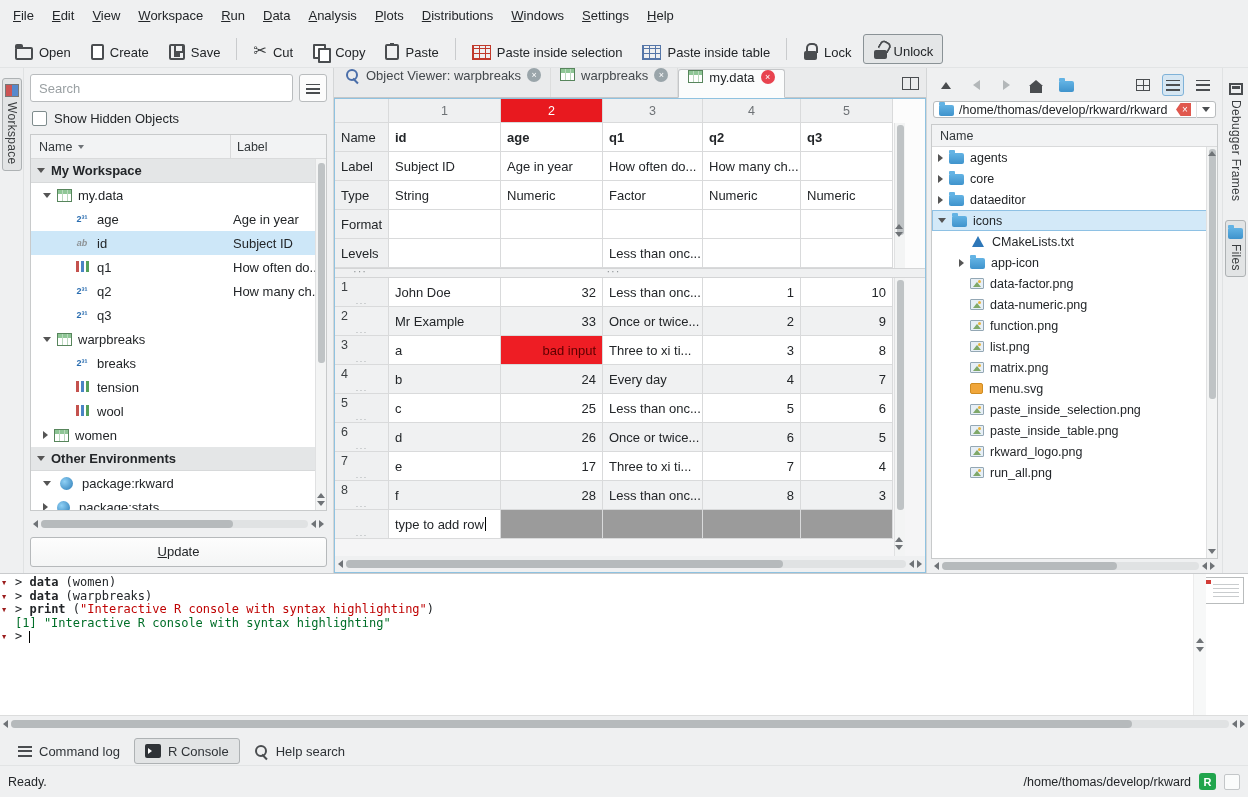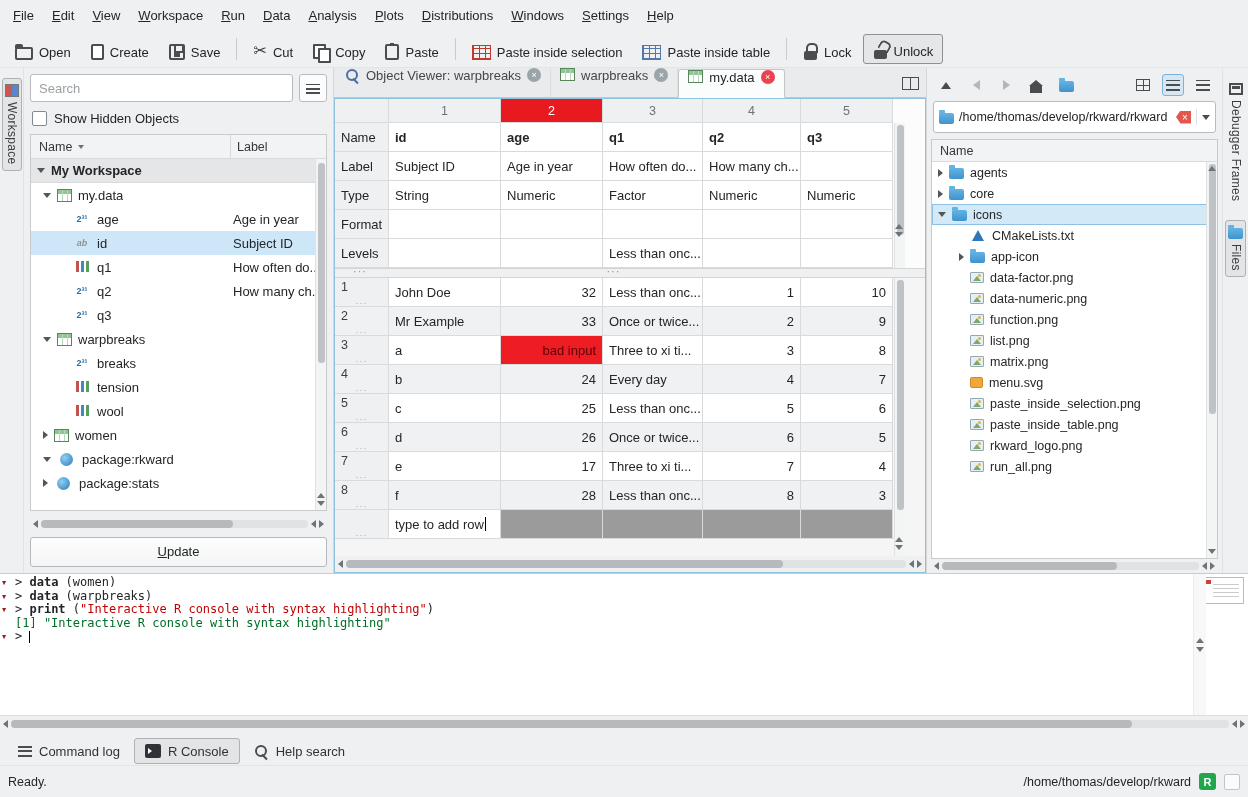--- a/index.html
+++ b/index.html
@@ -160,21 +160,21 @@
 .datapane{flex:1;position:relative;overflow:hidden;background:#f5f5f6}
 .caret,.caret2{display:inline-block;width:1px;background:#000;vertical-align:-2px}
 .caret{height:12px}.caret2{height:14px;margin-left:1px}
 
 
 .rpanel{width:296px;display:flex;flex-direction:column;border-left:1px solid #d4d6d7;background:#eff0f1;padding:4px 4px 0 4px}
 .fnav{height:26px;display:flex;align-items:center;gap:8px;padding:0 4px}
 .navbtn{width:22px;height:22px;display:flex;align-items:center;justify-content:center;border-radius:3px}
 .navbtn.pressed{background:#d6e6f2;border:1px solid #7fb2d8}
 .fspacer{flex:1}
-.pathbox{height:32px;margin:3px 2px 0 2px;border:1px solid #b9bcbe;border-radius:3px;background:#fff;display:flex;align-items:center;gap:5px;padding:0 5px}
+.pathbox{height:17px;margin:3px 2px 0 2px;border:1px solid #b9bcbe;border-radius:3px;background:#fff;display:flex;align-items:center;gap:5px;padding:0 5px}
 .pathtext{flex:1;white-space:nowrap;overflow:hidden;font-size:12.5px;direction:rtl;text-align:left}
 .combo-arrow{width:14px;display:flex;justify-content:center;border-left:1px solid #e0e1e2;padding-left:4px;height:16px;align-items:center}
 .flist{flex:1;margin-top:6px;background:#fff;border:1px solid #c8cacb;position:relative;overflow:hidden;display:flex;flex-direction:column}
 .fhead{height:22px;display:flex;align-items:center;padding-left:8px;background:#f2f3f4;border-bottom:1px solid #d9dadb;font-size:12.5px;color:#33383b}
 .frows{flex:1;overflow:hidden}
 .frow{height:21px;display:flex;align-items:center;gap:6px;padding-left:6px;font-size:12.5px}
 .frow.d1{padding-left:27px}
 .frow.nochev{padding-left:17px}
 .frow.d1.nochev{padding-left:38px}
 .frow.fsel{background:#d3e9f8;outline:1px solid #8ec1e4;outline-offset:-1px}
@@ -347,20 +347,24 @@
             </div>
           <div class="trow d2">
               <span class="vi"><span class="i vi-fac"></span></span>
               <span class="tname">wool</span>
             </div>
           <div class="trow d1">
               <span class="chev right"></span>
               <span class="i ic-table"></span>
               <span class="tname">women</span>
             </div>
+          <div class="trow sec">
+              <span class="chev down"></span>
+              <span class="tname">Other Environments</span>
+            </div>
           <div class="trow d1">
               <span class="chev down"></span>
               <span class="i vi-pkg"></span>
               <span class="tname">package:rkward</span>
             </div>
           <div class="trow d1">
               <span class="chev right"></span>
               <span class="i vi-pkg"></span>
               <span class="tname">package:stats</span>
             </div>
@@ -624,20 +628,25 @@
         <div class="frows">
           <div class="frow">
               <span class="chev right"></span>
               <span class="i fo"></span>
               <span class="fname">agents</span>
             </div>
           <div class="frow">
               <span class="chev right"></span>
               <span class="i fo"></span>
               <span class="fname">core</span>
+            </div>
+          <div class="frow">
+              <span class="chev right"></span>
+              <span class="i fo"></span>
+              <span class="fname">dataeditor</span>
             </div>
           <div class="frow fsel">
               <span class="chev down"></span>
               <span class="i fo"></span>
               <span class="fname">icons</span>
             </div>
           <div class="frow d1 nochev">
               <span class="i fi-cmake"></span>
               <span class="fname">CMakeLists.txt</span>
             </div>

